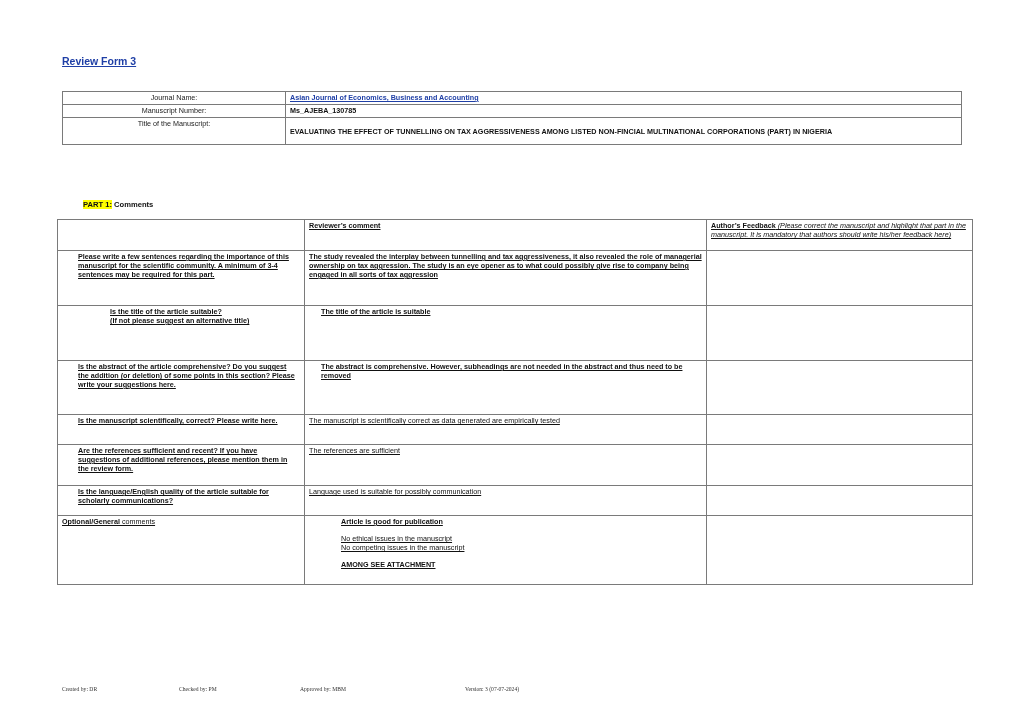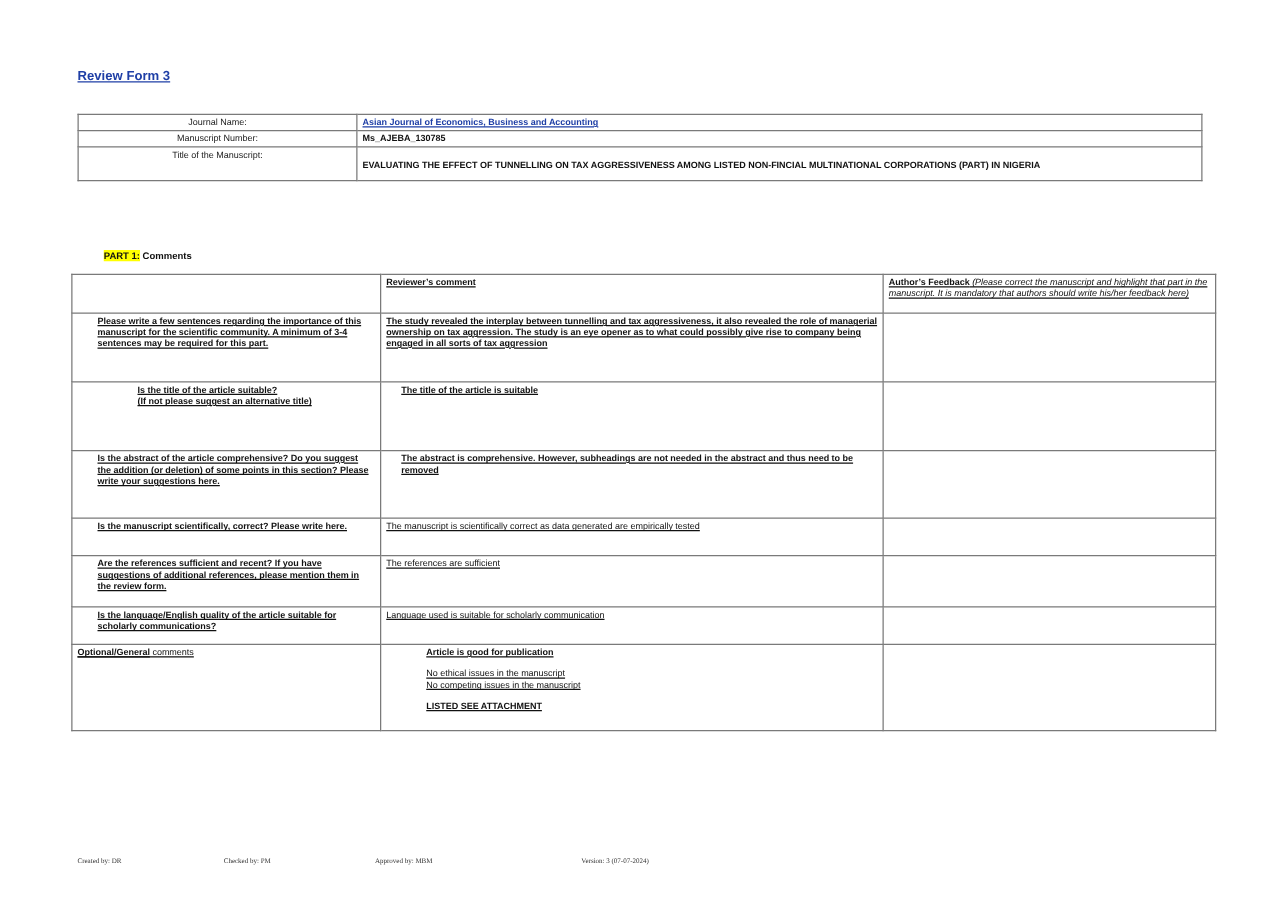--- a/index.html
+++ b/index.html
@@ -84,34 +84,34 @@
     <td class="c">The manuscript is scientifically correct as data generated are empirically tested</td>
     <td class="a"></td>
   </tr>
   <tr style="height:41px">
     <td class="q">Are the references sufficient and recent? If you have suggestions of additional references, please mention them in the review form.</td>
     <td class="c">The references are sufficient</td>
     <td class="a"></td>
   </tr>
   <tr style="height:30px">
     <td class="q">Is the language/English quality of the article suitable for scholarly communications?</td>
-    <td class="c">Language used is suitable for scholarly communication</td>
+    <td class="c">Language used is suitable for possibly communication</td>
     <td class="a"></td>
   </tr>
   <tr style="height:69px">
     <td class="q" style="padding-left:4px;font-weight:normal;">
       <span class="b" style="text-decoration:underline;">Optional/General</span><span> comments</span>
     </td>
     <td class="c">
       <p class="b">Article is good for publication</p>
       <div class="gap"></div>
       <p>No ethical issues in the manuscript</p>
       <p>No competing issues in the manuscript</p>
       <div class="gap"></div>
-      <p class="b">LISTED SEE ATTACHMENT</p>
+      <p class="b">AMONG SEE ATTACHMENT</p>
     </td>
     <td class="a"></td>
   </tr>
 </tbody>
   </table>
 
 <div class="abs footer" style="left:62px;">Created by: DR</div>
 <div class="abs footer" style="left:179px;">Checked by: PM</div>
 <div class="abs footer" style="left:300px;">Approved by: MBM</div>
 <div class="abs footer" style="left:465px;">Version: 3 (07-07-2024)</div>

